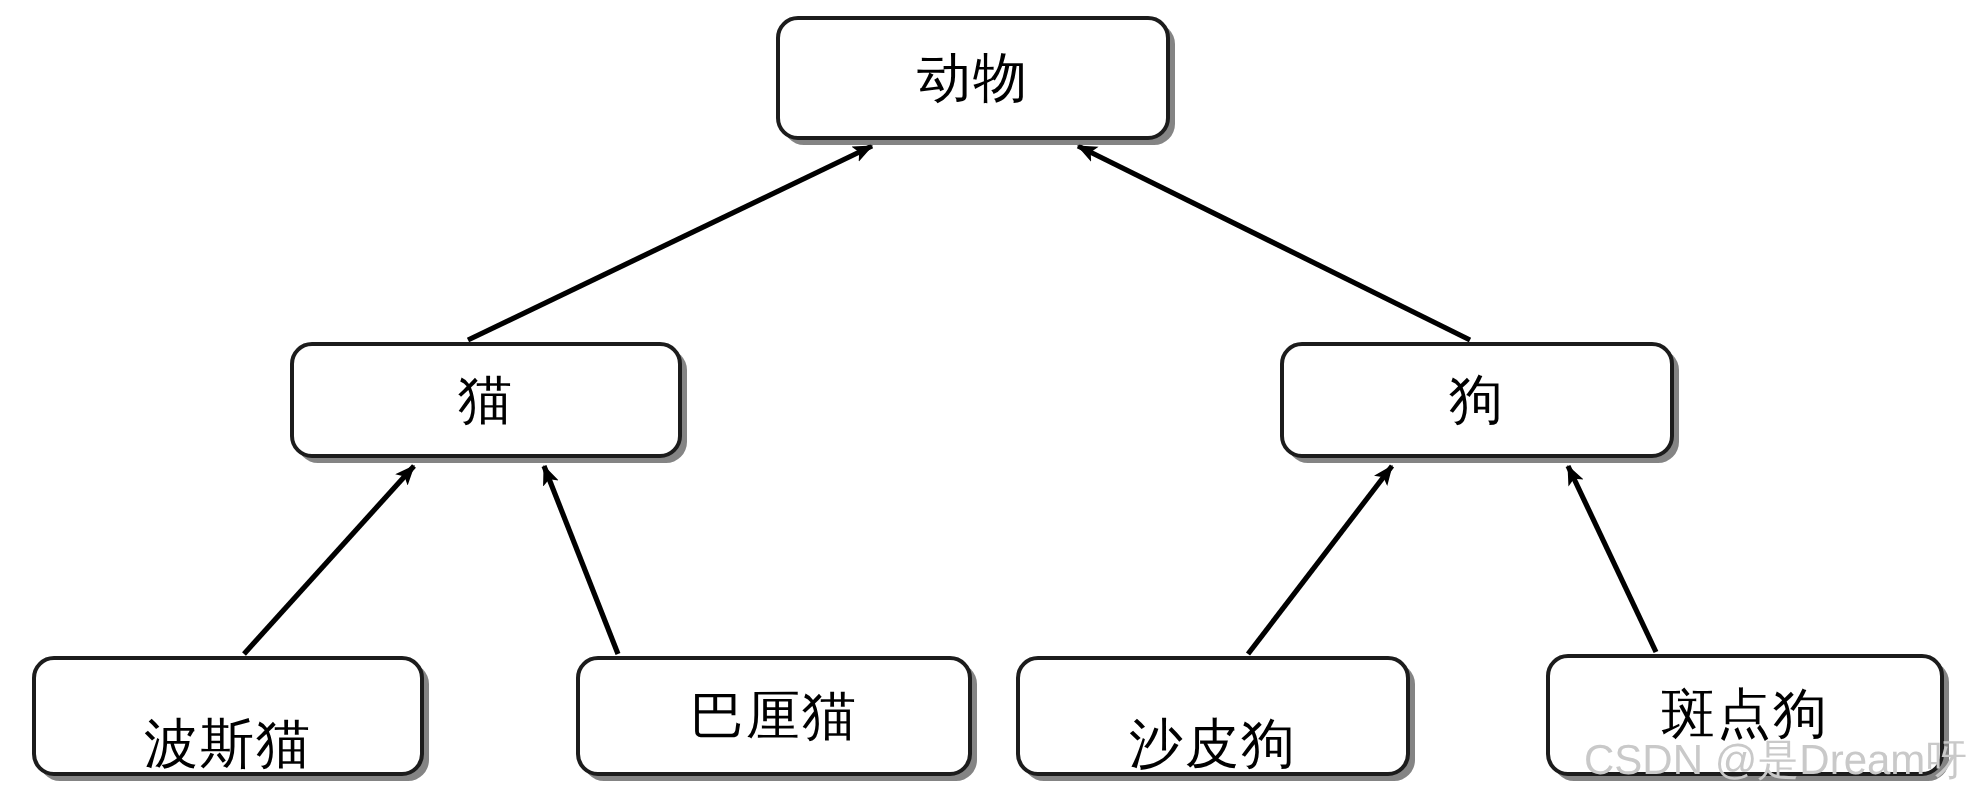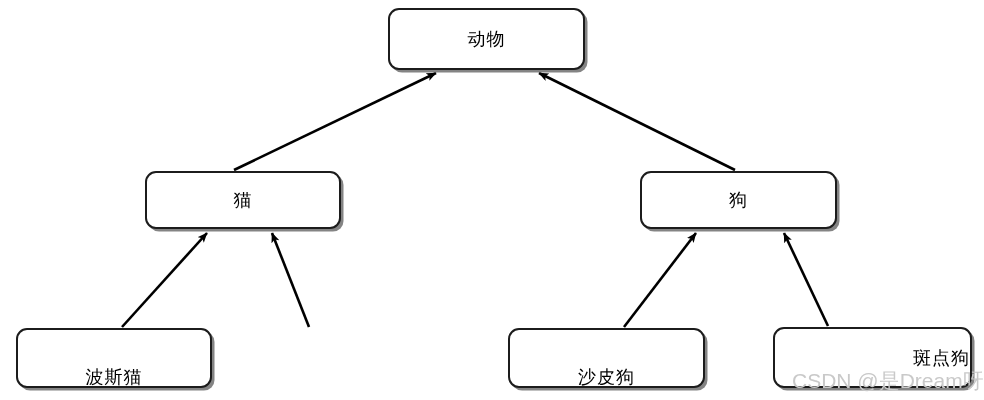--- a/index.html
+++ b/index.html
@@ -33,34 +33,34 @@
     border: 2px solid #1c1c1c;
     border-radius: 11px;
     box-shadow: 3px 3px 0 -0.5px rgba(110,110,110,0.85);
     display: flex;
     align-items: center;
     justify-content: center;
     z-index: 2;
   }
   .node-label {
     font-family: "DejaVu Sans", "Liberation Sans", sans-serif;
-    font-size: 18px;
+    font-size: 27px;
     line-height: 1;
     color: #000000;
     letter-spacing: 1px;
     white-space: nowrap;
     user-select: none;
   }
   #node-root      { left: 388px; top: 8px;   width: 197px; height: 62px; }
   #node-cat       { left: 145px; top: 171px; width: 196px; height: 58px; }
   #node-dog       { left: 640px; top: 171px; width: 197px; height: 58px; }
   #node-persian   { left: 16px;  top: 328px; width: 196px; height: 60px; align-items: flex-end; }
   #node-balinese  { left: 288px; top: 328px; width: 198px; height: 60px; }
   #node-sharpei   { left: 508px; top: 328px; width: 197px; height: 60px; align-items: flex-end; }
-  #node-dalmatian { left: 773px; top: 327px; width: 199px; height: 61px; justify-content: flex-end; }
+  #node-dalmatian { left: 773px; top: 327px; width: 199px; height: 61px; }
 
   #watermark {
     position: absolute;
     left: 792px;
     top: 370px;
     font-family: "Liberation Sans", "DejaVu Sans", sans-serif;
     font-size: 21px;
     line-height: 1;
     color: #c9c9c9;
     white-space: nowrap;
@@ -114,20 +114,23 @@
   </div>
 
   <div class="node" id="node-dog">
     <span class="node-label">狗</span>
   </div>
 
   <div class="node" id="node-persian">
     <span class="node-label">波斯猫</span>
   </div>
 
+  <div class="node" id="node-balinese">
+    <span class="node-label">巴厘猫</span>
+  </div>
 
   <div class="node" id="node-sharpei">
     <span class="node-label">沙皮狗</span>
   </div>
 
   <div class="node" id="node-dalmatian">
     <span class="node-label">斑点狗</span>
   </div>
 
   <div id="watermark">CSDN @是Dream呀</div>

